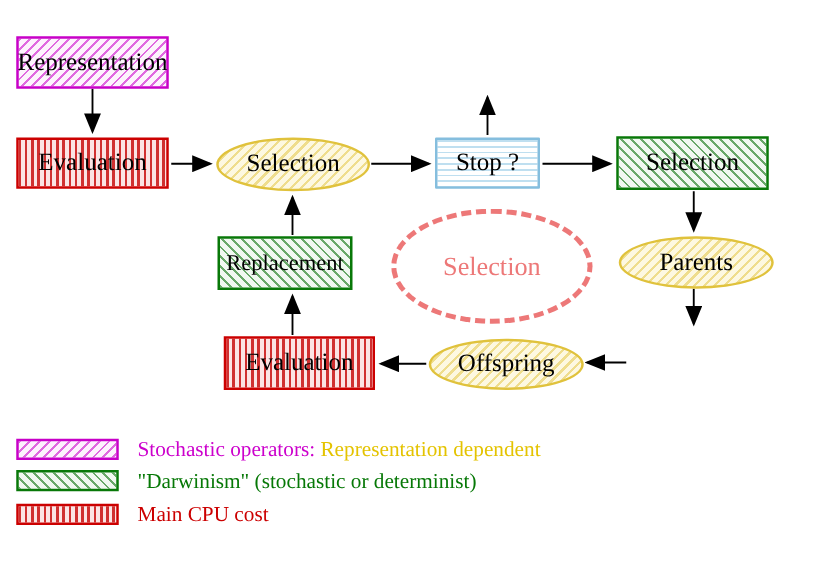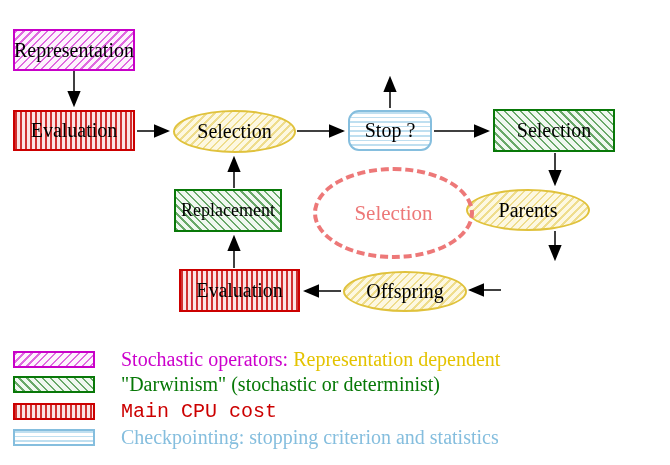--- a/index.html
+++ b/index.html
@@ -25,31 +25,31 @@
     background:repeating-linear-gradient(45deg,#69a869 0,#69a869 1.6px,#f1f8f1 1.6px,#f1f8f1 5.6px);
   }
   .yellowhatch{
     border:2px solid #e0c23c;border-radius:50%;
     background:repeating-linear-gradient(135deg,#efdd8d 0,#efdd8d 1.8px,#fdf8e1 1.8px,#fdf8e1 5.6px);
   }
   .cyanstripe{
     border:2px solid #85bede;
     background:repeating-linear-gradient(180deg,#bfdff0 0,#bfdff0 1.5px,#ffffff 1.5px,#ffffff 4.6px);
   }
-  .rounded{border-radius:11px;}
+  .rounded{border-radius:1px;}
   .dashed-ellipse{
     position:absolute;border:4px dashed #ed7878;border-radius:50%;
     display:flex;align-items:center;justify-content:center;
     color:#ed7878;font-size:21px;box-sizing:border-box;background:transparent;
   }
   #arrows{position:absolute;left:0;top:0;pointer-events:none;}
   
   .legend-row{position:absolute;left:13px;display:flex;align-items:center;}
   .swatch{width:82px;height:17px;box-sizing:border-box;flex:0 0 auto;}
-  .legend-text{margin-left:26px;font-size:20px;white-space:nowrap;line-height:19px;}
+  .legend-text{margin-left:15px;font-size:17px;white-space:nowrap;line-height:19px;}
   .c-magenta{color:#cc00cc;}
   .c-gold{color:#e4c300;}
   .c-green{color:#067806;}
   .c-red{color:#cc0000;}
   .c-cyan{color:#85bede;}
   .small2line{font-size:15px;line-height:17px;}
 </style>
 </head>
 <body>
 
@@ -78,21 +78,21 @@
 
   <div class="node redstripe" style="left:13px;top:110px;width:122px;height:41px;">Evaluation</div>
 
   <div class="node yellowhatch" style="left:173px;top:110px;width:123px;height:43px;">Selection</div>
 
 
   <div class="node cyanstripe rounded" style="left:348px;top:110px;width:84px;height:41px;">Stop ?</div>
 
   <div class="node greenhatch" style="left:493px;top:109px;width:122px;height:43px;">Selection</div>
 
-  <div class="node yellowhatch" style="left:466px;top:189px;width:124px;height:42px;">Parents</div>
+  <div class="node yellowhatch" style="left:495px;top:189px;width:124px;height:42px;">Parents</div>
 
 
   <div class="node yellowhatch" style="left:343px;top:271px;width:124px;height:41px;">Offspring</div>
 
   <div class="node redstripe" style="left:179px;top:269px;width:121px;height:43px;">Evaluation</div>
 
   <div class="node greenhatch" style="left:174px;top:189px;width:108px;height:43px;font-size:18px;">Replacement</div>
 
   <div class="dashed-ellipse" style="left:313px;top:167px;width:161px;height:92px;">Selection</div>
 
@@ -104,27 +104,21 @@
     </div>
   </div>
 
   <div class="legend-row" style="top:375px;">
     <div class="swatch greenhatch"></div>
     <div class="legend-text">
       <span class="c-green">"Darwinism" (stochastic or determinist)</span>
     </div>
   </div>
 
-  <div class="legend-row" style="top:402px;font-family:Liberation Mono, monospace;">
+  <div class="legend-row" style="top:402px;">
     <div class="swatch redstripe"></div>
     <div class="legend-text">
       <span class="c-red">Main CPU cost</span>
     </div>
   </div>
 
-  <div class="legend-row" style="top:428px;">
-    <div class="swatch cyanstripe"></div>
-    <div class="legend-text">
-      <span class="c-cyan">Checkpointing: stopping criterion and statistics</span>
-    </div>
-  </div>
 
 </div>
 
 </body></html>

